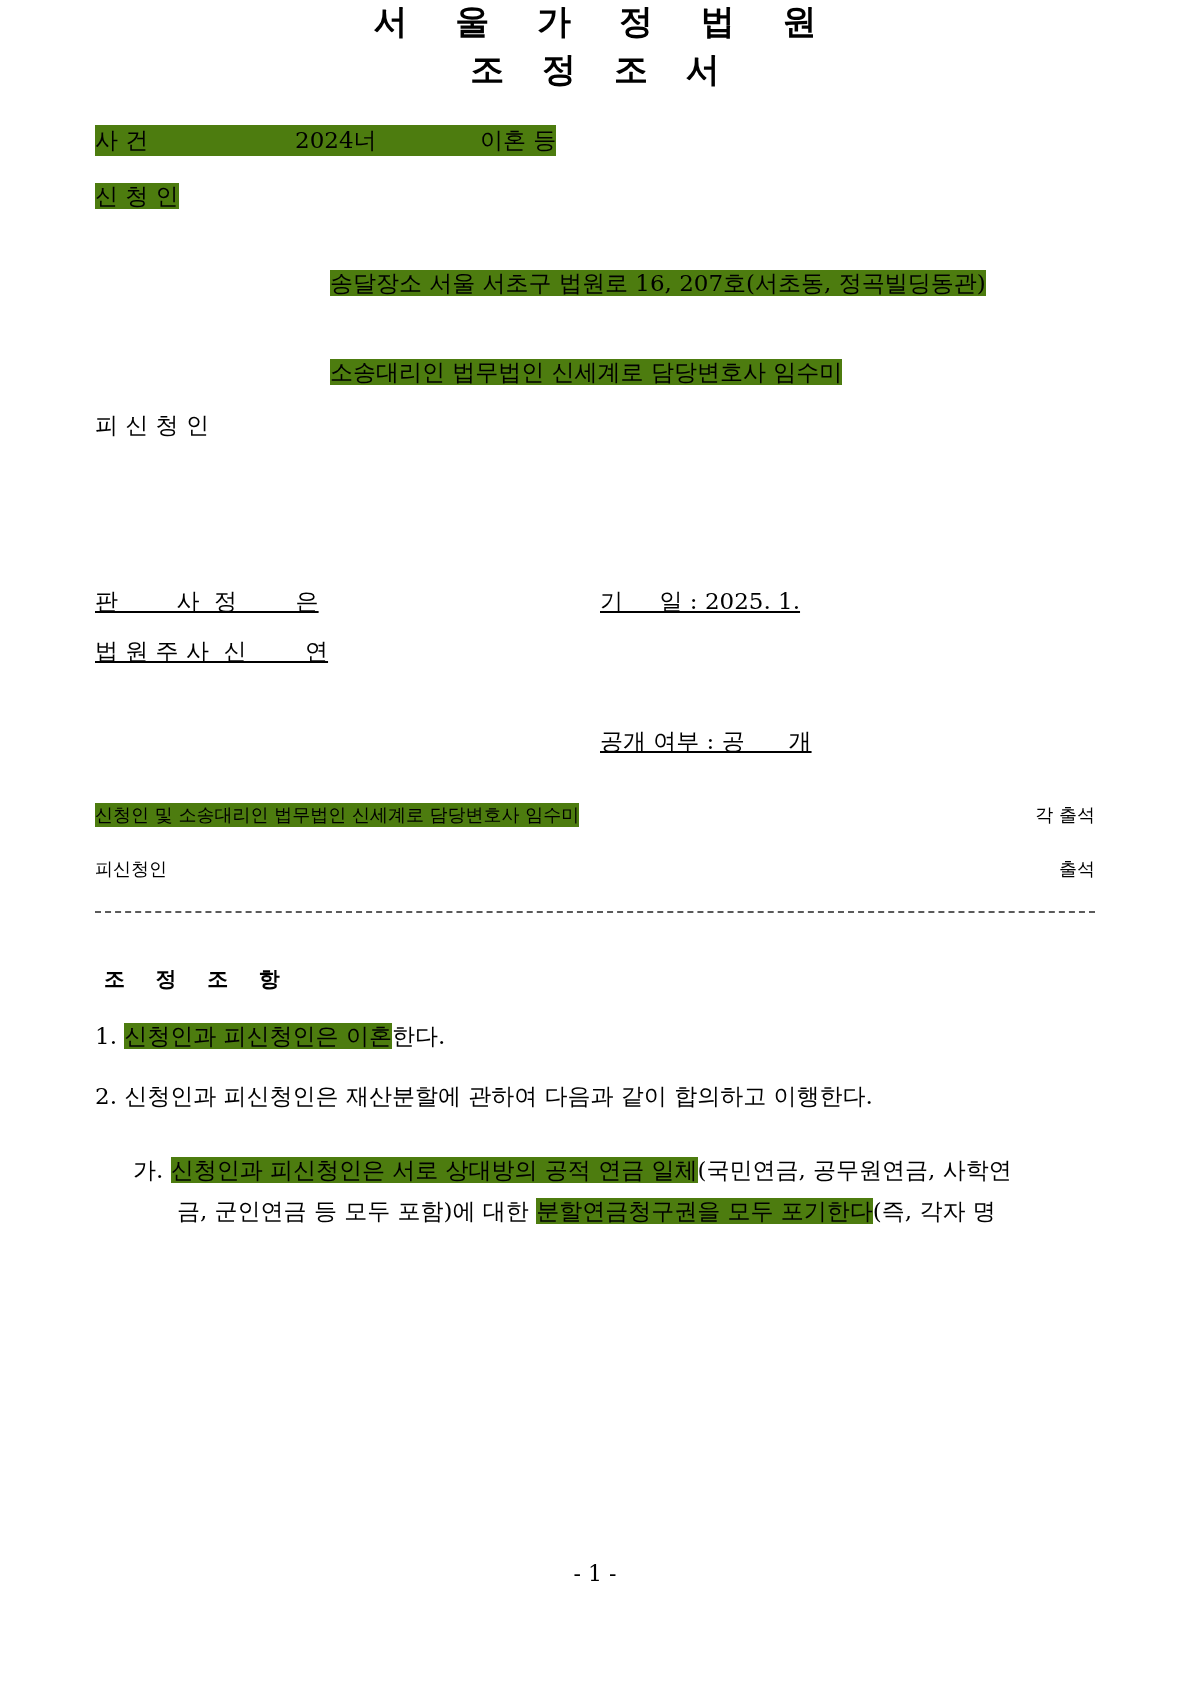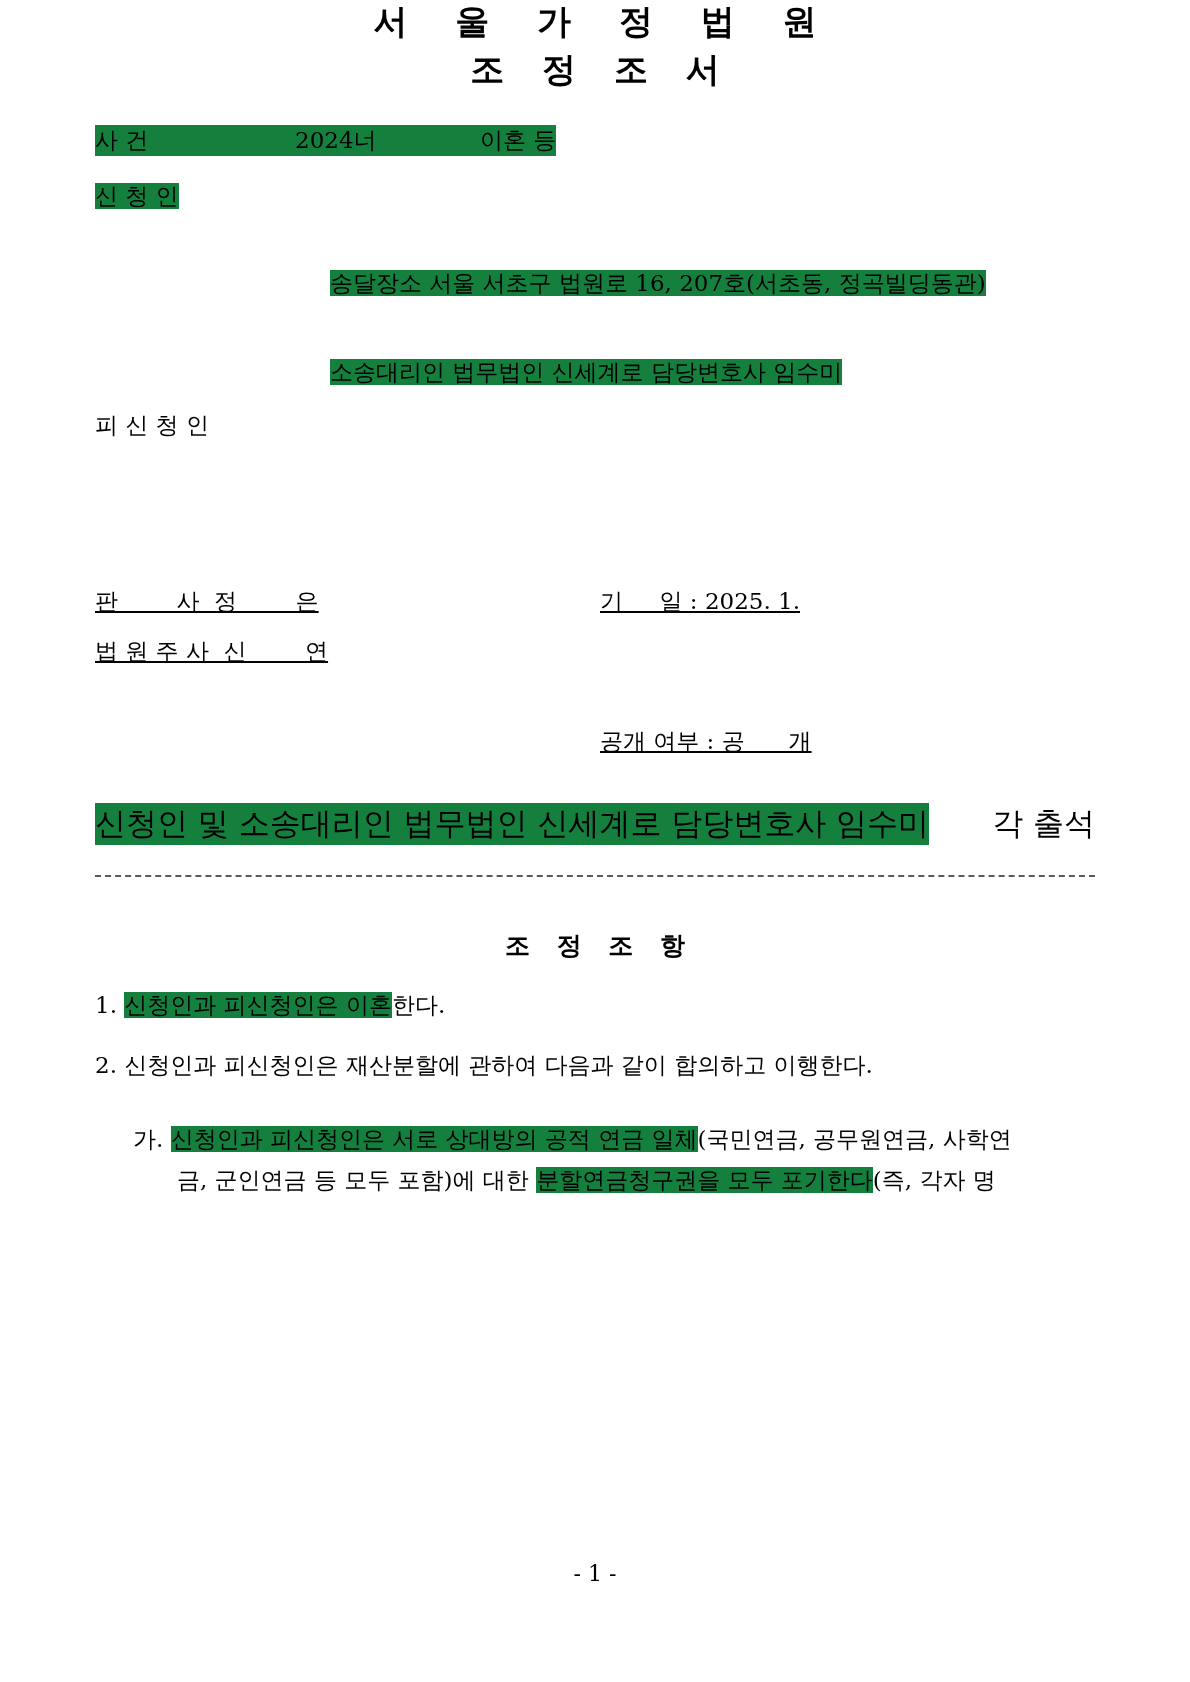--- a/index.html
+++ b/index.html
@@ -37,21 +37,21 @@
     font-size: 34px;
     font-weight: bold;
     letter-spacing: 13px;
     line-height: 1.3;
     margin-top: 4px;
     margin-left: 13px;
   }
 
   
   .hl {
-    background: #15803d;
+    background: #4d7c0f;
   }
 
   
   .case-row {
     margin-top: 34px;
     display: flex;
     align-items: baseline;
     font-size: 23px;
   }
   .case-label {
@@ -101,21 +101,21 @@
   }
   .info-right {
     flex: 1;
     white-space: pre;
     margin-top: 40px;
   }
 
   
   .attend-block {
     margin-top: 46px;
-    font-size: 31px;
+    font-size: 18px;
   }
   .attend-line {
     display: flex;
     justify-content: space-between;
     align-items: baseline;
     margin-bottom: 30px;
   }
   .attend-name { flex: none; }
   .attend-state { flex: none; }
 
@@ -126,26 +126,26 @@
     height: 0;
   }
 
   .after-divider {
     margin-top: 20px;
     font-size: 23px;
   }
 
   
   .clause-title {
-    text-align: center;
-    font-size: 25px;
+    font-size: 21px;
     font-weight: bold;
     letter-spacing: 9px;
     margin-top: 52px;
     margin-left: 9px;
+    font-family: Liberation Mono, monospace;
   }
   .clause {
     font-size: 23px;
     margin-top: 26px;
     line-height: 1.5;
   }
   .clause-sub {
     font-size: 23px;
     margin-top: 36px;
     margin-left: 38px;
@@ -216,20 +216,24 @@
     <div class="info-line">
       <span class="info-left"></span>
       <span class="info-right">공개 여부 : 공      개</span>
     </div>
   </div>
 
   <div class="attend-block">
     <div class="attend-line">
       <span class="attend-name hl">신청인 및 소송대리인 법무법인 신세계로  담당변호사 임수미</span>
       <span class="attend-state">각 출석</span>
+    </div>
+    <div class="attend-line">
+      <span class="attend-name">피신청인</span>
+      <span class="attend-state">출석</span>
     </div>
   </div>
 
   <hr class="dash-divider">
 
 
   <div class="clause-title">조 정 조 항</div>
 
   <div class="clause">
     <span>1.</span>

